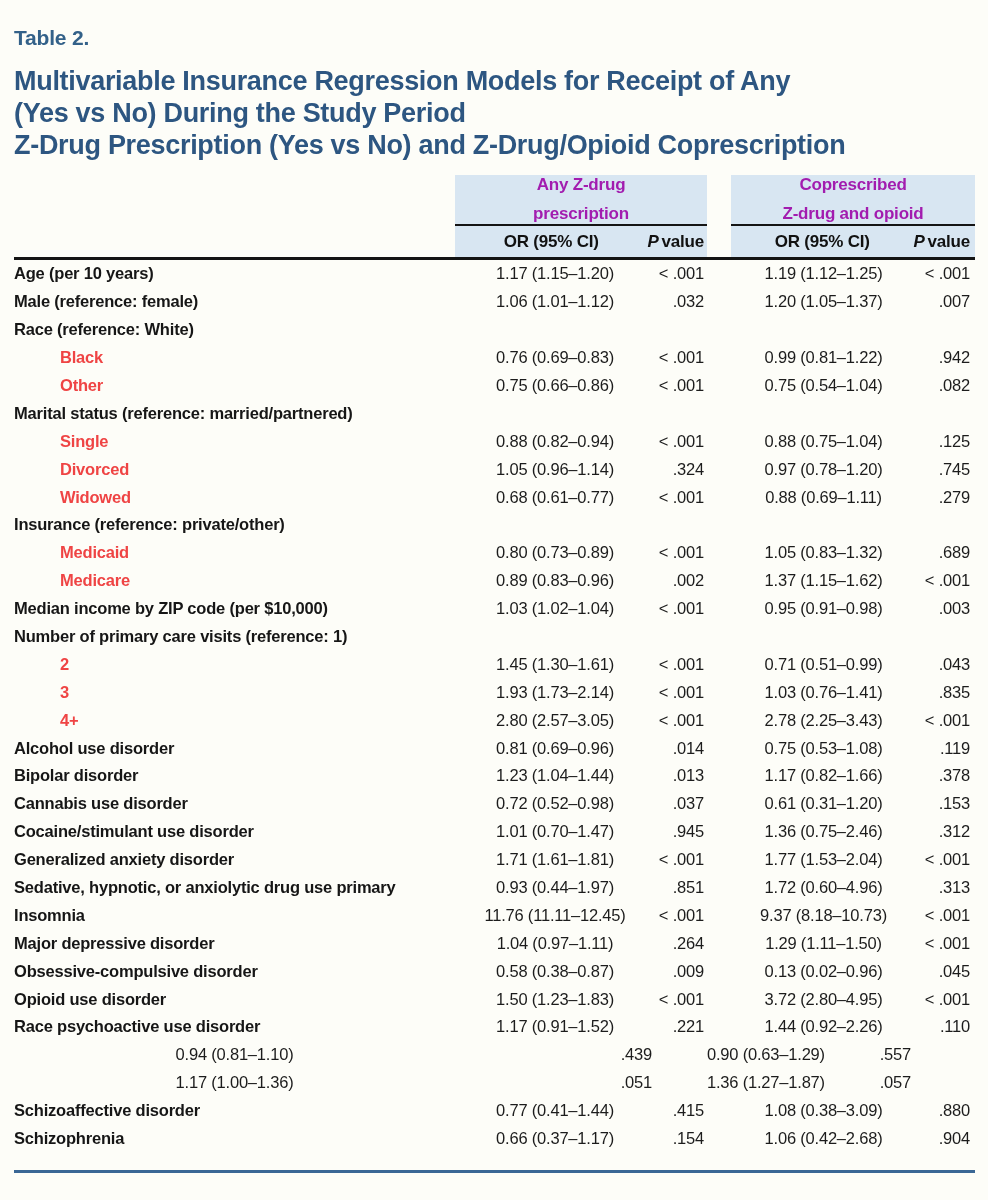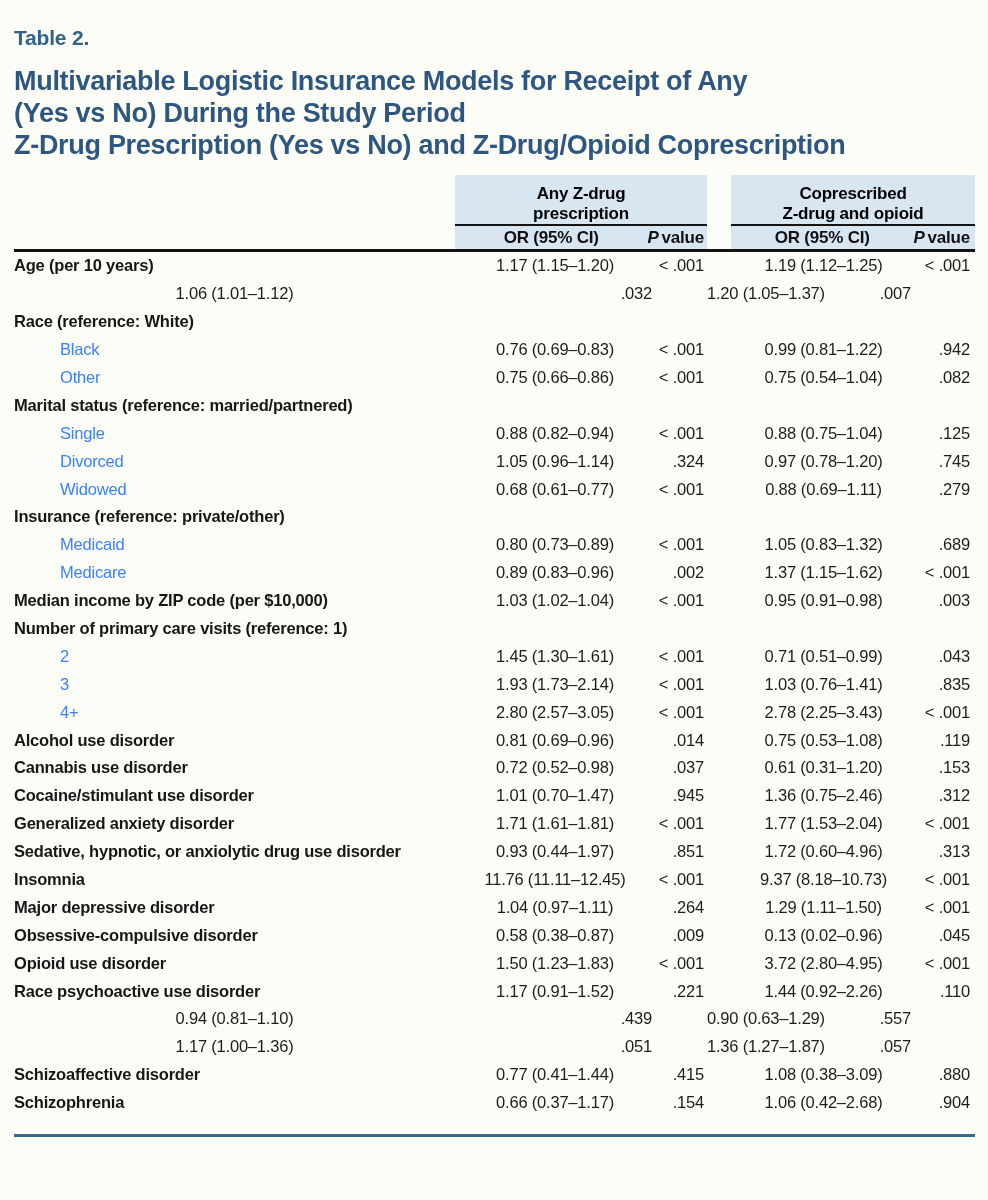--- a/index.html
+++ b/index.html
@@ -19,25 +19,25 @@
   .title{
     margin:0 0 14px 0;
     font-size:27px;line-height:32px;font-weight:700;
     color:#2d5681;letter-spacing:-0.3px;
   }
 
   
   .thead{display:grid;grid-template-columns:441px 252px 24px 244px;}
   .block{background:#d8e6f2;}
   .group-name{
-    height:49px;display:flex;flex-direction:column;justify-content:flex-end;align-items:center;
-    font-size:17px;font-weight:700;line-height:20px;color:#000000;
+    height:49px;display:flex;flex-direction:column;justify-content:space-between;align-items:center;
+    font-size:17px;font-weight:700;line-height:20px;color:#a21caf;
     border-bottom:2px solid #141414;letter-spacing:-0.2px;
   }
-  .sub-row{height:23px;display:flex;align-items:center;font-size:17px;font-weight:700;color:#111;letter-spacing:-0.2px;}
+  .sub-row{height:31px;display:flex;align-items:center;font-size:17px;font-weight:700;color:#111;letter-spacing:-0.2px;}
   .sub-row .or-h{text-align:center;white-space:nowrap;}
   .b1 .or-h{width:200px;}
   .b2 .or-h{width:185px;}
   .sub-row .p-h{flex:1;text-align:left;white-space:nowrap;}
   .b1 .p-h{padding-right:3px;}
   .b2 .p-h{padding-right:5px;}
   .p-h i{font-style:italic;}
   .p-rest{margin-left:3px;}
 
   .thick-rule{height:3px;background:#141414;margin-right:0px;}
@@ -45,34 +45,34 @@
 
   
   .trow{
     display:grid;
     grid-template-columns:441px 200px 52px 24px 185px 59px;
     height:27.9px;align-items:center;
     font-size:16.5px;letter-spacing:-0.2px;white-space:nowrap;
   }
   .cell{overflow:visible;}
   .label{font-weight:700;color:#161616;}
-  .label.indent{font-weight:400;padding-left:46px;color:#3b82f6;}
+  .label.indent{font-weight:700;padding-left:46px;color:#ef4444;}
   .or1,.or2{text-align:center;}
   .p1{text-align:right;padding-right:3px;}
   .p2{text-align:right;padding-right:5px;}
 </style>
 </head>
 <body>
 
 <div class="page">
 
   <div class="eyebrow">Table 2.</div>
 
   <div class="title">
-    <div>Multivariable Logistic Insurance Models for Receipt of Any</div>
+    <div>Multivariable Insurance Regression Models for Receipt of Any</div>
     <div>(Yes vs No) During the Study Period</div>
     <div>Z-Drug Prescription (Yes vs No) and Z-Drug/Opioid Coprescription</div>
   </div>
 
   <div class="thead">
     <div></div>
 
     <div class="block b1">
       <div class="group-name">
         <div>Any Z-drug</div>
@@ -104,20 +104,21 @@
   <div class="trow">
     <div class="cell label">Age (per 10 years)</div>
     <div class="cell or1">1.17 (1.15–1.20)</div>
     <div class="cell p1">&lt; .001</div>
     <div class="cell"></div>
     <div class="cell or2">1.19 (1.12–1.25)</div>
     <div class="cell p2">&lt; .001</div>
   </div>
 
   <div class="trow">
+    <div class="cell label">Male (reference: female)</div>
     <div class="cell or1">1.06 (1.01–1.12)</div>
     <div class="cell p1">.032</div>
     <div class="cell"></div>
     <div class="cell or2">1.20 (1.05–1.37)</div>
     <div class="cell p2">.007</div>
   </div>
 
   <div class="trow">
     <div class="cell label">Race (reference: White)</div>
     <div class="cell or1"></div>
@@ -255,20 +256,28 @@
 
   <div class="trow">
     <div class="cell label">Alcohol use disorder</div>
     <div class="cell or1">0.81 (0.69–0.96)</div>
     <div class="cell p1">.014</div>
     <div class="cell"></div>
     <div class="cell or2">0.75 (0.53–1.08)</div>
     <div class="cell p2">.119</div>
   </div>
 
+  <div class="trow">
+    <div class="cell label">Bipolar disorder</div>
+    <div class="cell or1">1.23 (1.04–1.44)</div>
+    <div class="cell p1">.013</div>
+    <div class="cell"></div>
+    <div class="cell or2">1.17 (0.82–1.66)</div>
+    <div class="cell p2">.378</div>
+  </div>
 
   <div class="trow">
     <div class="cell label">Cannabis use disorder</div>
     <div class="cell or1">0.72 (0.52–0.98)</div>
     <div class="cell p1">.037</div>
     <div class="cell"></div>
     <div class="cell or2">0.61 (0.31–1.20)</div>
     <div class="cell p2">.153</div>
   </div>
 
@@ -284,21 +293,21 @@
   <div class="trow">
     <div class="cell label">Generalized anxiety disorder</div>
     <div class="cell or1">1.71 (1.61–1.81)</div>
     <div class="cell p1">&lt; .001</div>
     <div class="cell"></div>
     <div class="cell or2">1.77 (1.53–2.04)</div>
     <div class="cell p2">&lt; .001</div>
   </div>
 
   <div class="trow">
-    <div class="cell label">Sedative, hypnotic, or anxiolytic drug use disorder</div>
+    <div class="cell label">Sedative, hypnotic, or anxiolytic drug use primary</div>
     <div class="cell or1">0.93 (0.44–1.97)</div>
     <div class="cell p1">.851</div>
     <div class="cell"></div>
     <div class="cell or2">1.72 (0.60–4.96)</div>
     <div class="cell p2">.313</div>
   </div>
 
   <div class="trow">
     <div class="cell label">Insomnia</div>
     <div class="cell or1">11.76 (11.11–12.45)</div>

